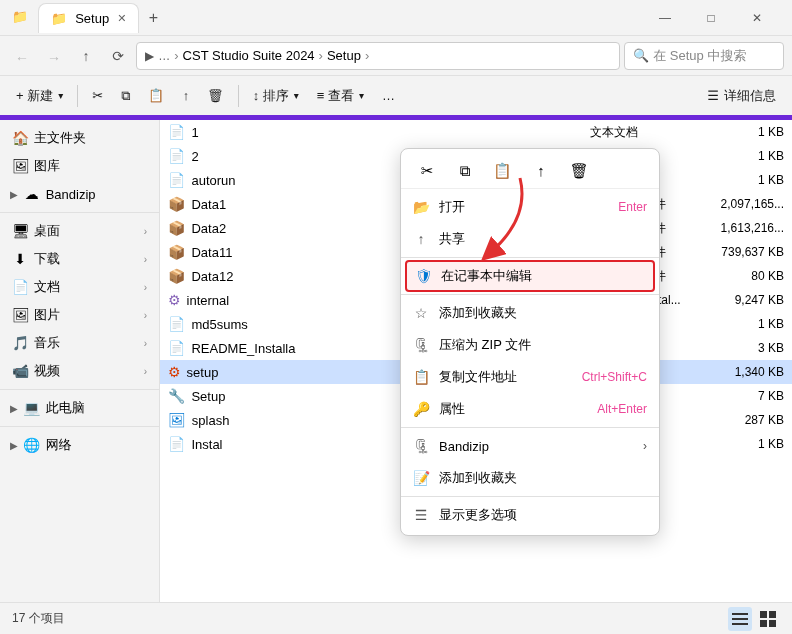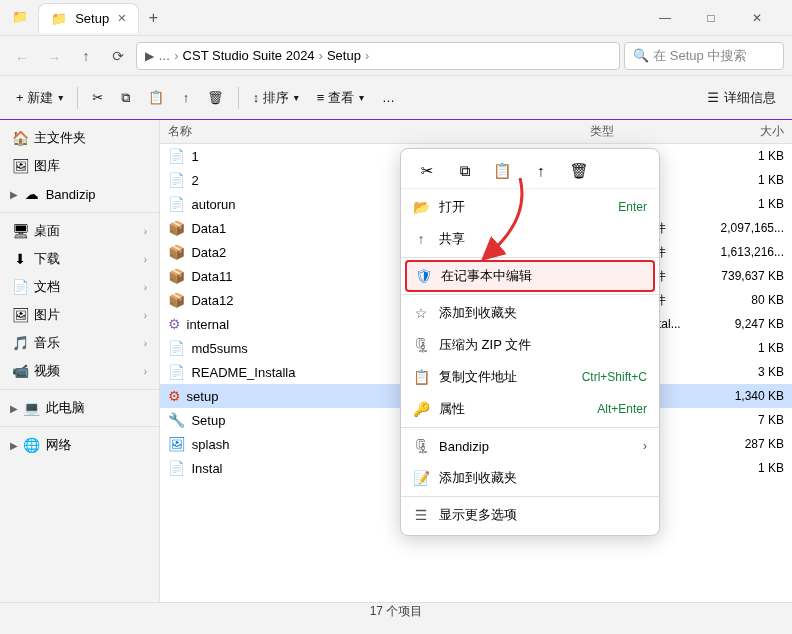--- a/index.html
+++ b/index.html
@@ -124,21 +124,21 @@
     }
 
     
     .toolbar {
       height: 44px;
       background: #f3f3f3;
       display: flex;
       align-items: center;
       padding: 0 8px;
       gap: 2px;
-      border-bottom: 1px solid #6d28d9;
+      border-bottom: 5px solid #6d28d9;
     }
     .toolbar-btn {
       height: 32px;
       padding: 0 8px;
       display: flex;
       align-items: center;
       gap: 5px;
       border-radius: 4px;
       cursor: pointer;
       font-size: 13px;
@@ -261,21 +261,21 @@
     }
     .cm-item.highlighted {
       background: #fff0f0;
       border: 2px solid #e0222a;
       border-radius: 4px;
       margin: 0 4px;
       padding: 0 8px;
     }
     .cm-item .shortcut {
       margin-left: auto;
-      color: #15803d;
+      color: #ec4899;
       font-size: 12px;
     }
     .cm-sep {
       height: 1px;
       background: #e0e0e0;
       margin: 2px 0;
     }
     .cm-icon {
       font-size: 14px;
       width: 16px;
@@ -298,21 +298,20 @@
     .statusbar {
       height: 32px;
       background: #f3f3f3;
       border-top: 1px solid #e0e0e0;
       display: flex;
       align-items: center;
       padding: 0 12px;
       font-size: 12px;
       color: #444;
       gap: 16px;
-      flex-direction: column;
     }
     .statusbar-right {
       margin-left: auto;
       display: flex;
       gap: 4px;
     }
     .view-btn {
       width: 24px;
       height: 24px;
       display: flex;
@@ -469,26 +468,20 @@
     <div style="border-top:1px solid #e0e0e0; margin:4px 0"></div>
     <div class="sidebar-item">
       <span class="sidebar-expand">▶</span>
       <span class="sidebar-icon">🌐</span>
       <span class="sidebar-label">网络</span>
     </div>
   </div>
 
   <div class="filelist">
 
-    <div class="filelist-header">
-      <div class="filelist-header-cell name">名称</div>
-      <div class="filelist-header-cell date"></div>
-      <div class="filelist-header-cell type">类型</div>
-      <div class="filelist-header-cell size">大小</div>
-    </div>
 
     <div id="file-rows-container">
         <div class="file-row">
     <div class="file-cell name">
       <span class="file-icon txt-icon">📄</span>
       <span>1</span>
     </div>
     <div class="file-cell date"></div>
     <div class="file-cell type">文本文档</div>
     <div class="file-cell size">1 KB</div>

